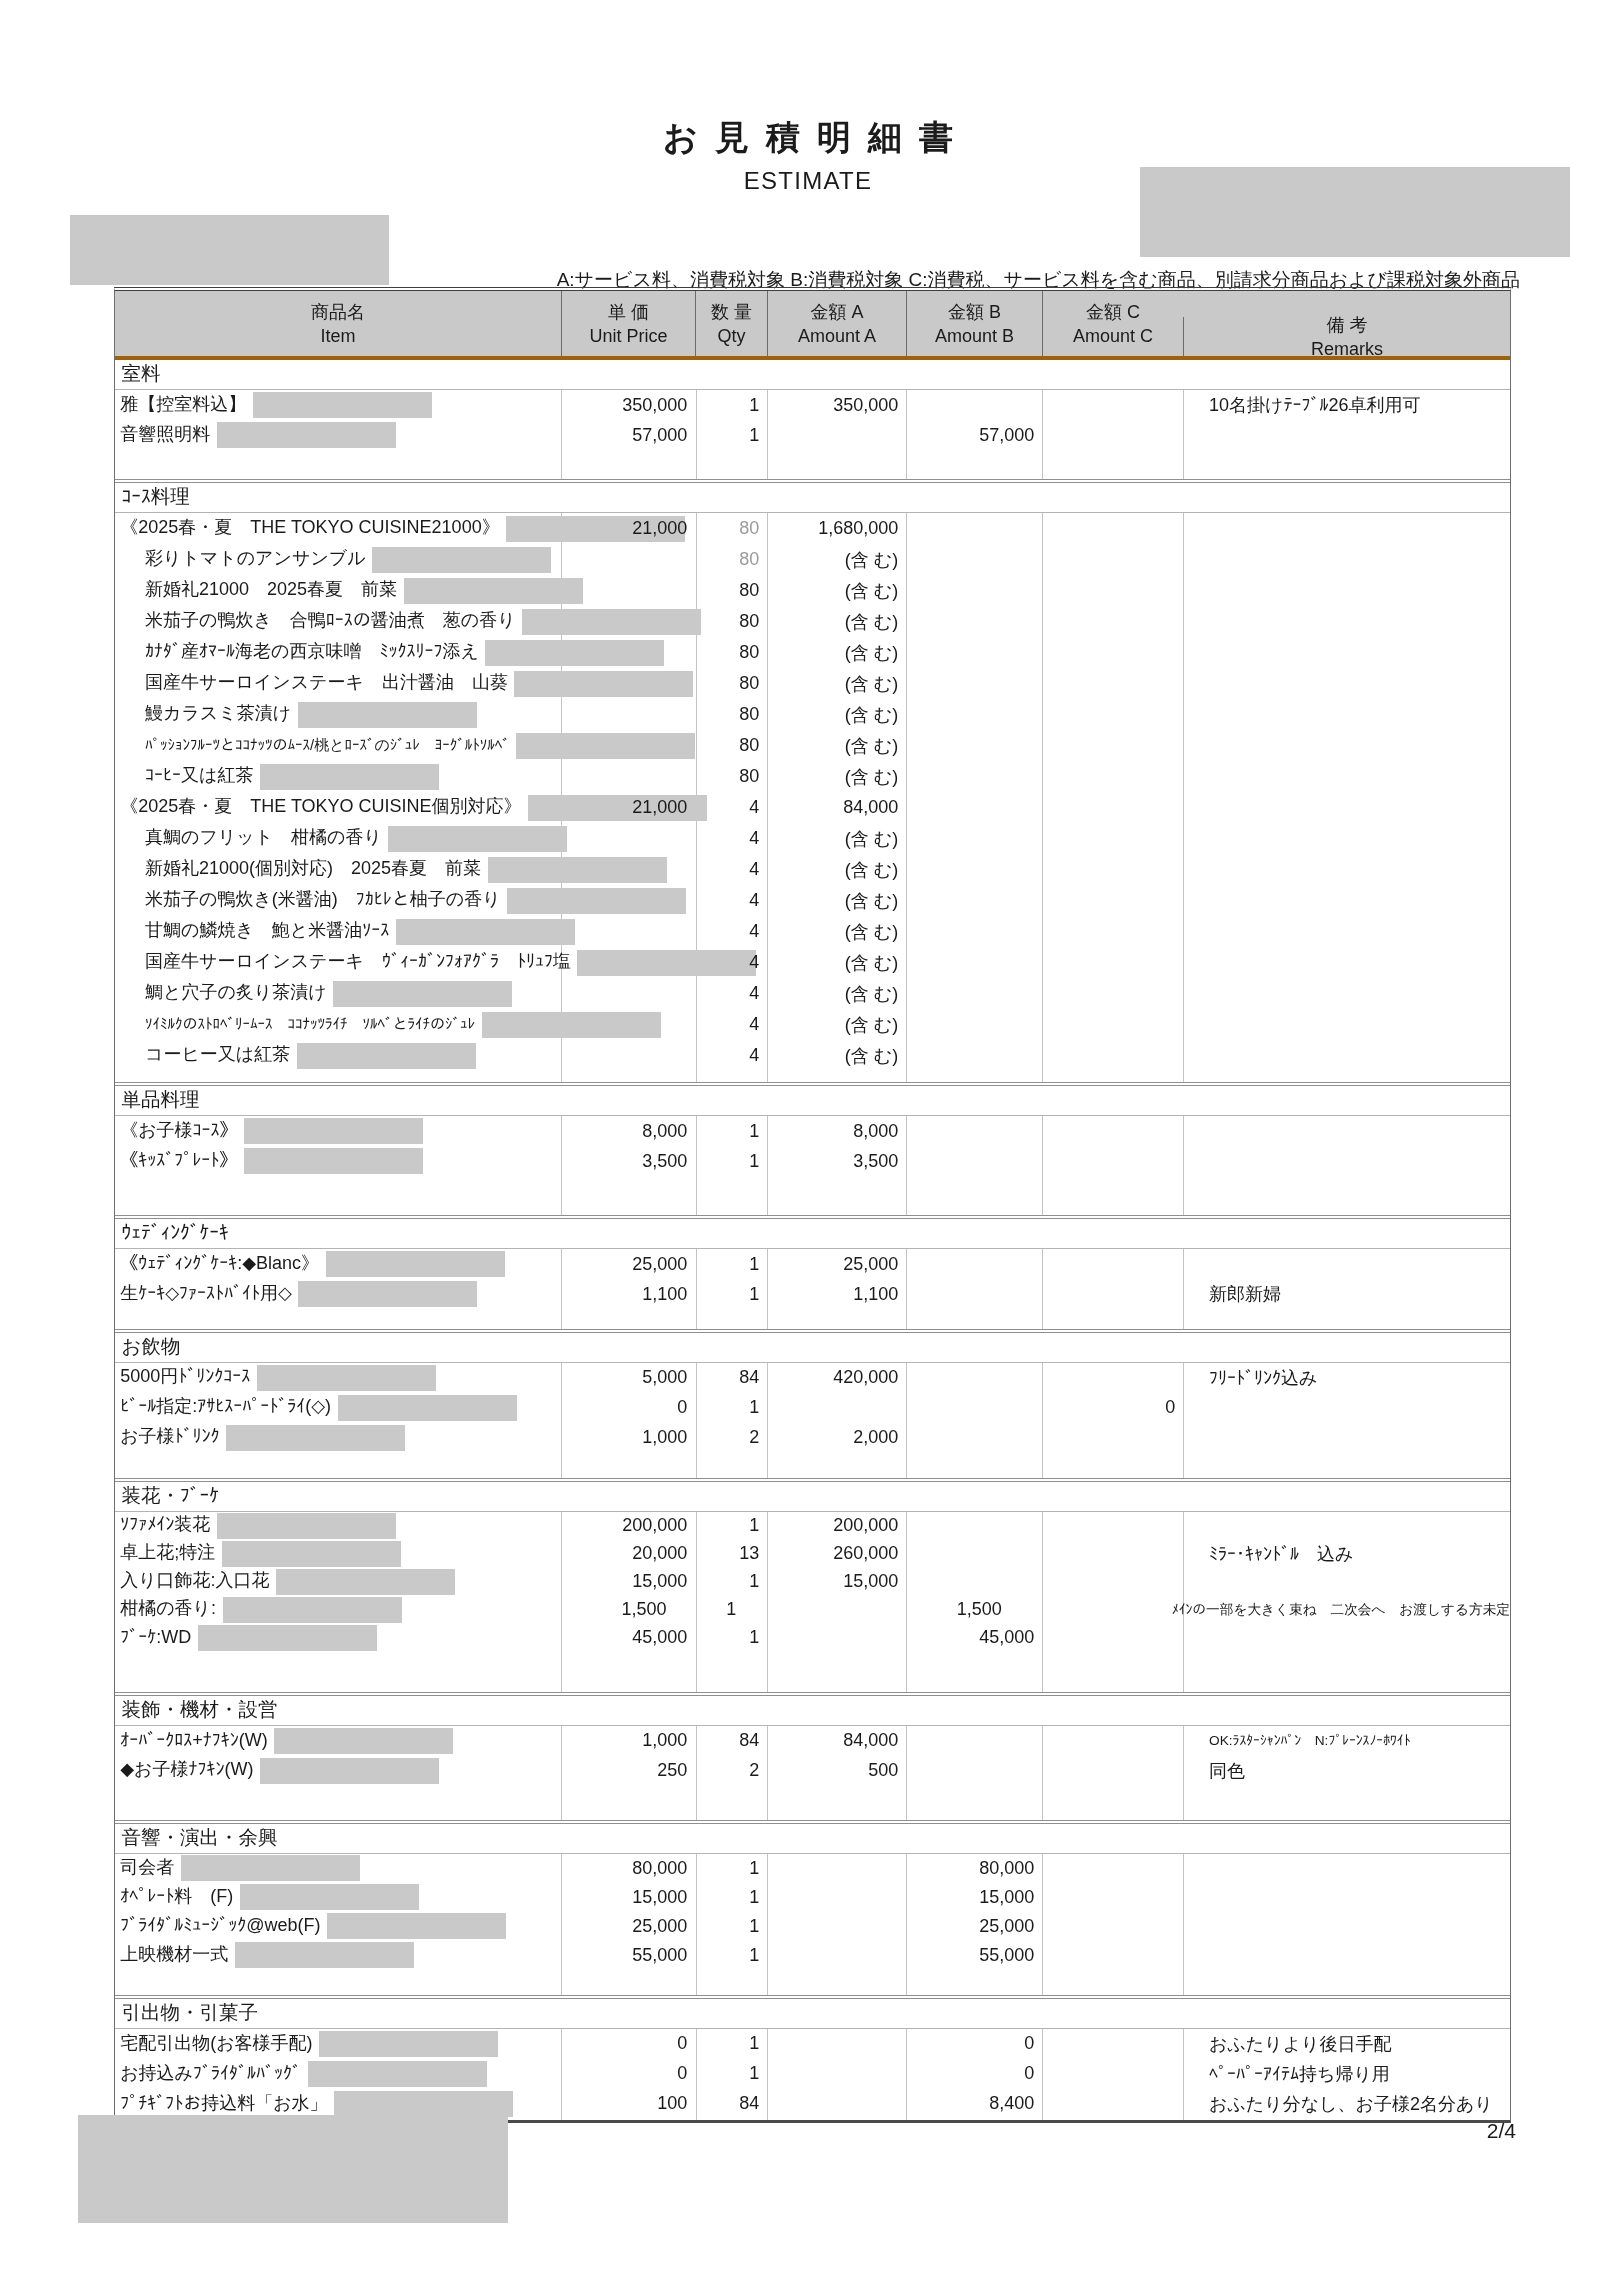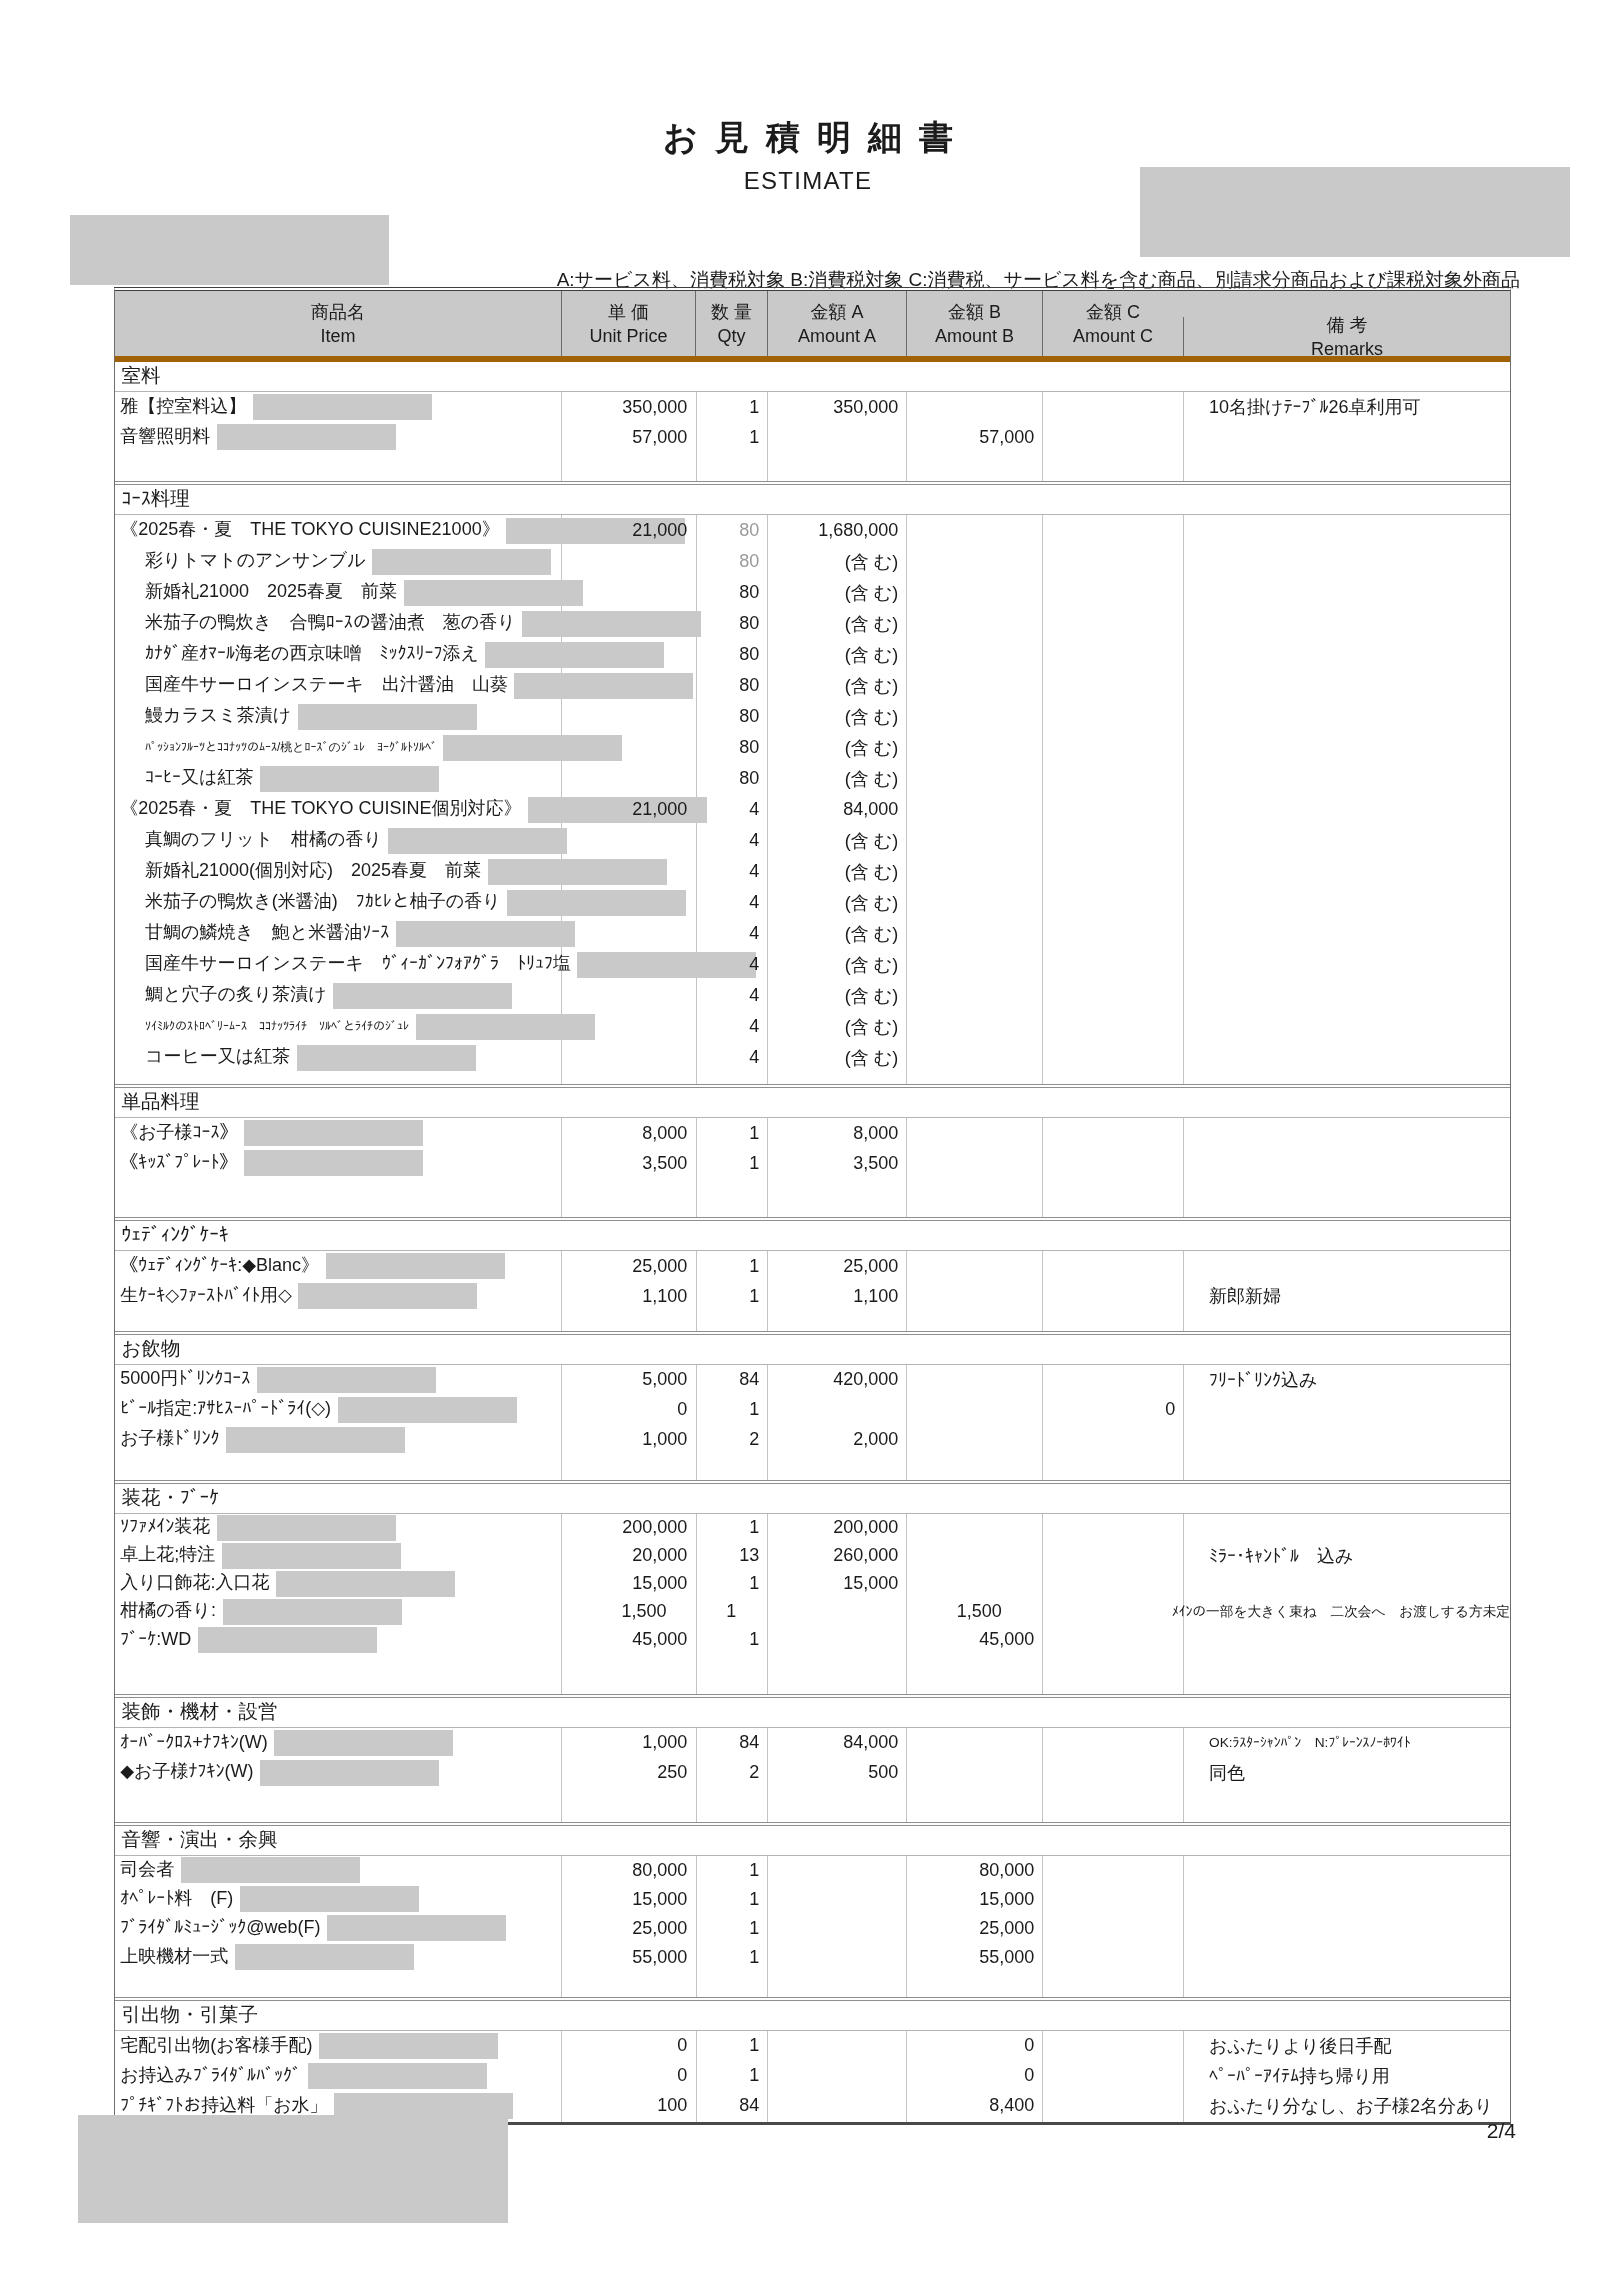--- a/index.html
+++ b/index.html
@@ -17,21 +17,21 @@
   #redact-bottom-left{left:78px;top:2115px;width:430px;height:108px;}
   .inline-redact{display:inline-block;background:#c9c9c9;width:179px;height:26px;
                  vertical-align:middle;margin-left:6.5px;}
   
   .tax-note{position:absolute;top:267px;left:0;width:1520px;text-align:right;
             font-size:19px;white-space:nowrap;}
   
   .table{position:absolute;left:114px;top:287px;width:1395px;box-sizing:content-box;
          border-left:1.3px solid #6e6e6e;border-right:1.3px solid #6e6e6e;
          border-top:4.6px double #3f3f3f;border-bottom:3.3px solid #4a4a4a;}
-  .thead{display:flex;background:#c9c9c9;border-bottom:6px solid #a16207;height:65px;}
+  .thead{display:flex;background:#c9c9c9;border-bottom:4px solid #a16207;height:65px;}
   .th{display:flex;flex-direction:column;justify-content:center;align-items:center;
       font-size:18px;line-height:24px;box-sizing:border-box;}
   .th + .th{border-left:1.3px solid #6b6b6b;}
   .w-item{width:446px;}.w-unit{width:134px;}.w-qty{width:72px;}
   .w-a{width:139px;}.w-b{width:136px;}.w-c{width:141px;}.w-remark{flex:1;margin-top:26px;}
   
   .section + .section{border-top:4.6px double #8f8f8f;}
   .section-title{height:29px;line-height:27px;padding-left:6.5px;font-size:19.5px;
                  border-bottom:1.3px solid #b4b4b4;white-space:nowrap;}
   .section-body{position:relative;
@@ -41,21 +41,21 @@
      background-repeat:no-repeat;
      background-size:1.3px 100%,1.3px 100%,1.3px 100%,1.3px 100%,1.3px 100%,1.3px 100%;
      background-position:446px 0,581px 0,652px 0,791px 0,927px 0,1068px 0;}
   .row{display:flex;height:30px;align-items:center;font-size:18px;}
   .cell{box-sizing:border-box;}
   .c-item{width:446px;padding-left:5.2px;white-space:nowrap;}
   .c-item.indent{padding-left:30px;}
   .c-unit{width:134px;}.c-qty{width:72px;}.c-a{width:139px;}.c-b{width:136px;}.c-c{width:141px;}
   .num{text-align:right;padding-right:7.8px;white-space:nowrap;}
   .c-remark{flex:1;padding-left:26px;white-space:nowrap;}
-  .row.small .c-item{font-size:12px;}
+  .row.small .c-item{font-size:15px;}
   .qty-light{color:#9a9a9a;}
   .remark-small{font-size:13.7px;}
   
   .section-0 .section-body{padding-bottom:29px;}
   .section-1 .section-body{padding-bottom:11px;}  .section-1 .row{height:31px;}
   .section-2 .section-body{padding-bottom:39px;}
   .section-3 .section-body{padding-bottom:19.5px;}
   .section-4 .section-body{padding-bottom:25px;}
   .section-5 .section-body{padding-bottom:40px;}  .section-5 .row{height:28px;}
   .section-6 .section-body{padding-bottom:34px;}

